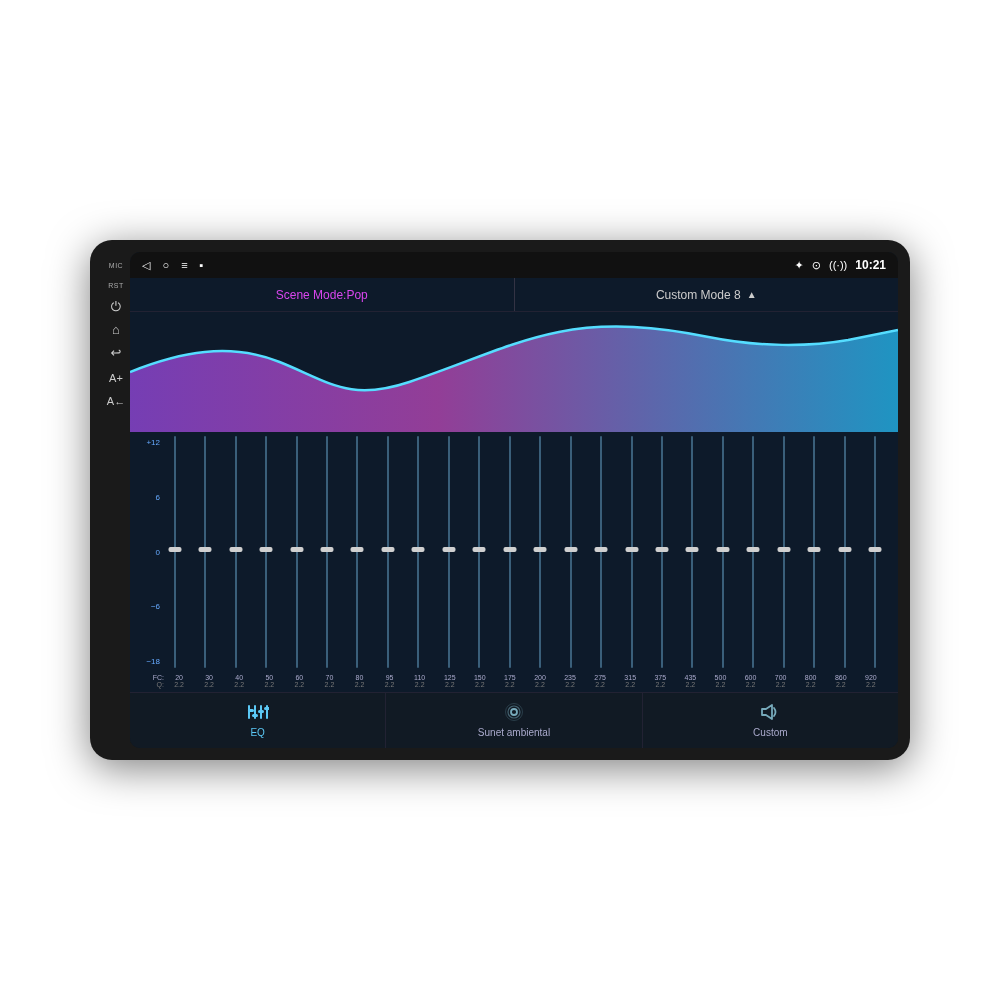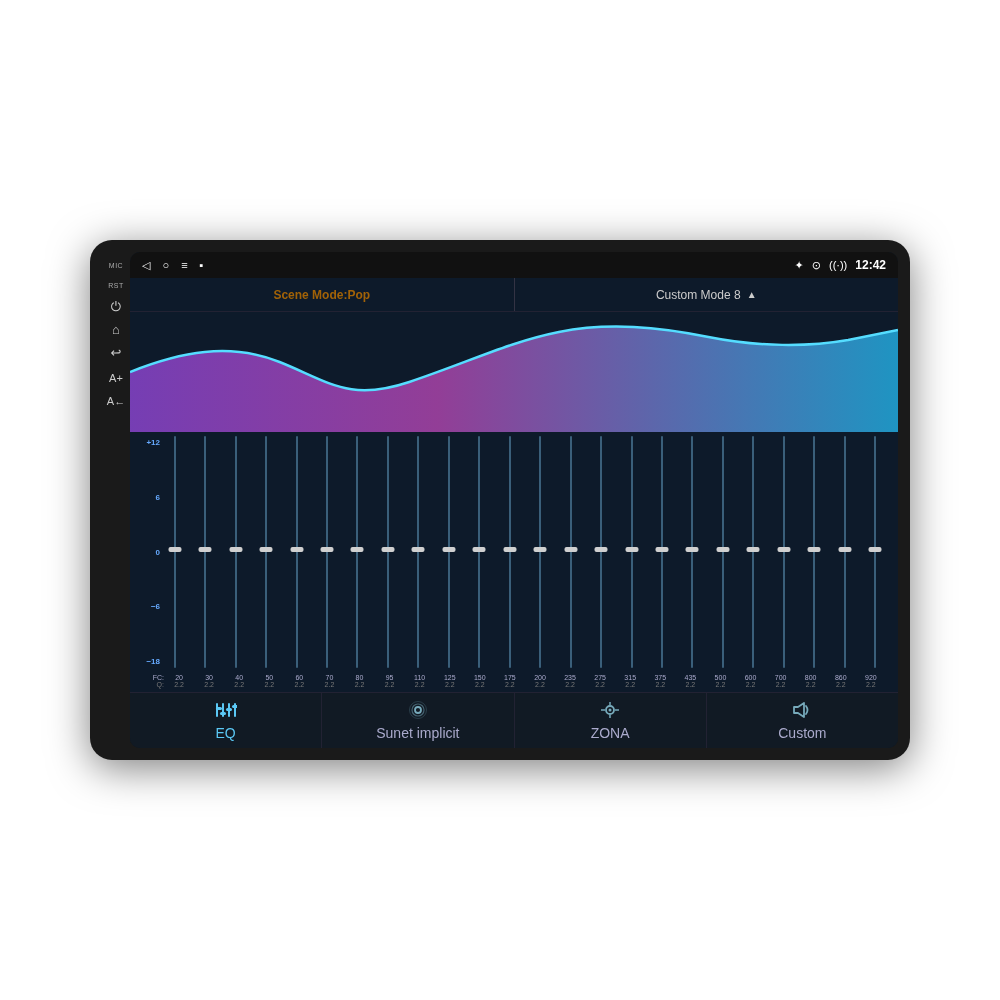--- a/index.html
+++ b/index.html
@@ -100,21 +100,21 @@
       flex: 1;
       display: flex;
       align-items: center;
       justify-content: center;
       color: #ccc;
       font-size: 12px;
       border-right: 1px solid #334;
       cursor: pointer;
     }
     .header-tab:last-child { border-right: none; }
-    .header-tab.active { color: #a16207; font-weight: bold; }
+    .header-tab.active { color: #d946ef; }
     .header-tab-arrow { margin-left: 6px; color: #ccc; font-size: 10px; }
 
     
     .eq-visual {
       height: 120px;
       position: relative;
       overflow: hidden;
       background: #0d1a2a;
     }
     .eq-visual canvas, .eq-visual svg {
@@ -174,21 +174,21 @@
       gap: 3px;
       border-right: 1px solid #223;
     }
     .nav-item:last-child { border-right: none; }
     .nav-icon {
       color: #7ab;
       font-size: 18px;
       line-height: 1;
     }
     .nav-label {
-      font-size: 14px;
+      font-size: 10px;
       color: #aac;
     }
     .nav-item.active .nav-icon { color: #5bc8f5; }
     .nav-item.active .nav-label { color: #5bc8f5; }
   </style>
 </head>
 <body>
 
 <div class="device-outer">
 
@@ -212,21 +212,21 @@
       <div class="status-left">
         <span class="status-icon">◁</span>
         <span class="status-icon">○</span>
         <span class="status-icon">≡</span>
         <span class="status-icon">▪</span>
       </div>
       <div class="status-right">
         <span class="status-icon">✦</span>
         <span class="status-icon">⊙</span>
         <span class="status-icon">((·))</span>
-        <span class="status-time">12:42</span>
+        <span class="status-time">10:21</span>
       </div>
     </div>
 
     <div class="header-tabs">
       <div class="header-tab active">
         <span>Scene Mode:Pop</span>
       </div>
       <div class="header-tab">
         <span>Custom Mode 8</span>
         <span class="header-tab-arrow">▲</span>
@@ -245,21 +245,21 @@
 
         <path d="M0,60 C50,40 100,30 150,50 C200,70 220,90 280,70 C340,50 380,30 430,20 C480,10 530,15 580,25 C630,35 680,35 720,28 C740,24 760,20 770,18 L770,120 L0,120 Z" fill="url(#eqGrad)" opacity="0.85"></path>
 
         <path d="M0,60 C50,40 100,30 150,50 C200,70 220,90 280,70 C340,50 380,30 430,20 C480,10 530,15 580,25 C630,35 680,35 720,28 C740,24 760,20 770,18" fill="none" stroke="#55ddff" stroke-width="2.5"></path>
       </svg>
     </div>
 
     <div class="eq-sliders-container">
       <div style="display:flex; flex:1; position:relative;">
 
-        <div style="display:flex; flex-direction:column; justify-content:space-between; width:22px; padding: 6px 0; flex-shrink:0;font-weight:bold;">
+        <div style="display:flex; flex-direction:column; justify-content:space-between; width:22px; padding: 6px 0; flex-shrink:0;">
           <span style="color:#6af; font-size:8px; text-align:right;">+12</span>
           <span style="color:#6af; font-size:8px; text-align:right;">6</span>
           <span style="color:#6af; font-size:8px; text-align:right;">0</span>
           <span style="color:#6af; font-size:8px; text-align:right;">−6</span>
           <span style="color:#6af; font-size:8px; text-align:right;">−18</span>
         </div>
 
         <div class="sliders-row" id="sliders-row">
 
         <div class="slider-col" style="display: flex; flex-direction: column; align-items: center; flex: 1 1 0%; height: 100%; position: relative;">
@@ -508,34 +508,21 @@
         <span class="nav-label">EQ</span>
       </div>
       <div class="nav-item">
         <span class="nav-icon">
           <svg width="22" height="18" viewBox="0 0 22 18" fill="none" xmlns="http://www.w3.org/2000/svg">
             <circle cx="11" cy="9" r="3" stroke="#7ab" stroke-width="1.8" fill="none"></circle>
             <circle cx="11" cy="9" r="6" stroke="#7ab" stroke-width="1.2" fill="none" opacity="0.5"></circle>
             <circle cx="11" cy="9" r="8.5" stroke="#7ab" stroke-width="0.8" fill="none" opacity="0.3"></circle>
           </svg>
         </span>
-        <span class="nav-label">Sunet implicit</span>
-      </div>
-      <div class="nav-item">
-        <span class="nav-icon">
-          <svg width="22" height="18" viewBox="0 0 22 18" fill="none" xmlns="http://www.w3.org/2000/svg">
-            <circle cx="11" cy="9" r="4" stroke="#7ab" stroke-width="1.8" fill="none"></circle>
-            <circle cx="11" cy="9" r="1.5" fill="#7ab"></circle>
-            <line x1="11" y1="1" x2="11" y2="4" stroke="#7ab" stroke-width="1.5"></line>
-            <line x1="11" y1="14" x2="11" y2="17" stroke="#7ab" stroke-width="1.5"></line>
-            <line x1="2" y1="9" x2="6" y2="9" stroke="#7ab" stroke-width="1.5"></line>
-            <line x1="16" y1="9" x2="20" y2="9" stroke="#7ab" stroke-width="1.5"></line>
-          </svg>
-        </span>
-        <span class="nav-label">ZONA</span>
+        <span class="nav-label">Sunet ambiental</span>
       </div>
       <div class="nav-item">
         <span class="nav-icon">
           <svg width="22" height="18" viewBox="0 0 22 18" fill="none" xmlns="http://www.w3.org/2000/svg">
             <polygon points="3,6 3,12 7,12 13,16 13,2 7,6" fill="none" stroke="#7ab" stroke-width="1.8" stroke-linejoin="round"></polygon>
             <path d="M15,5 Q18,9 15,13" stroke="#7ab" stroke-width="1.8" fill="none" stroke-linecap="round"></path>
           </svg>
         </span>
         <span class="nav-label">Custom</span>
       </div>

